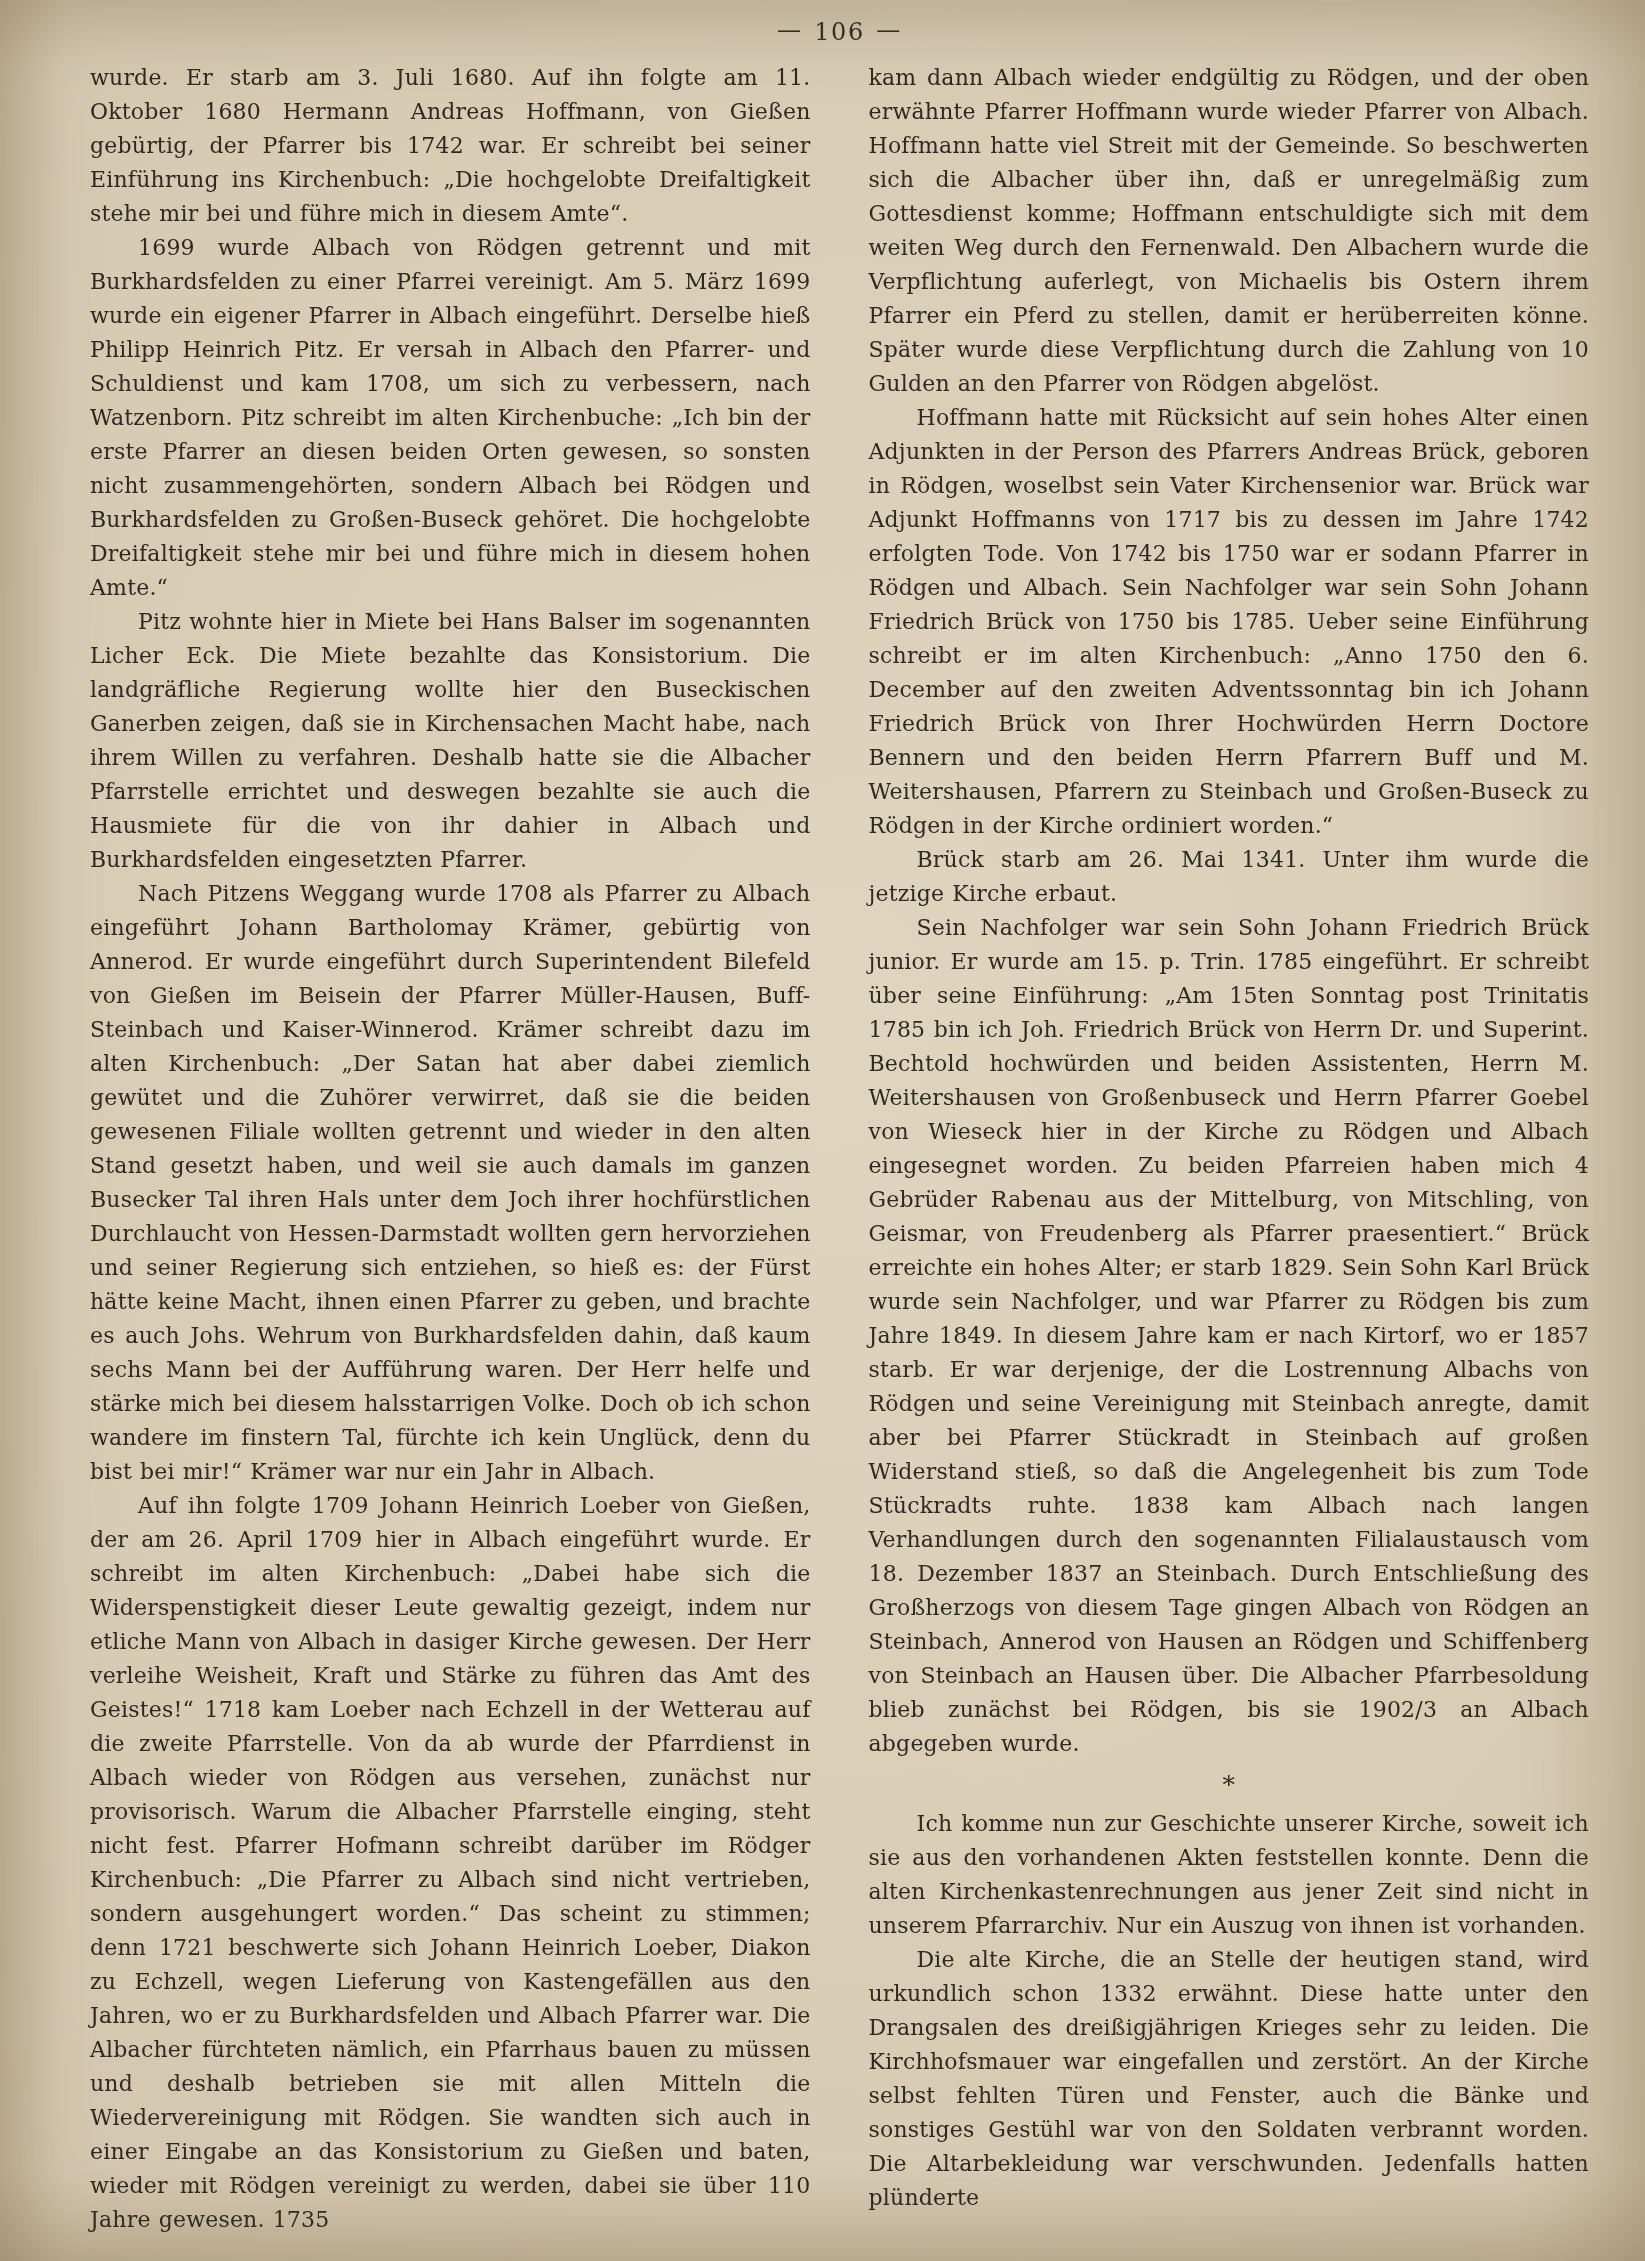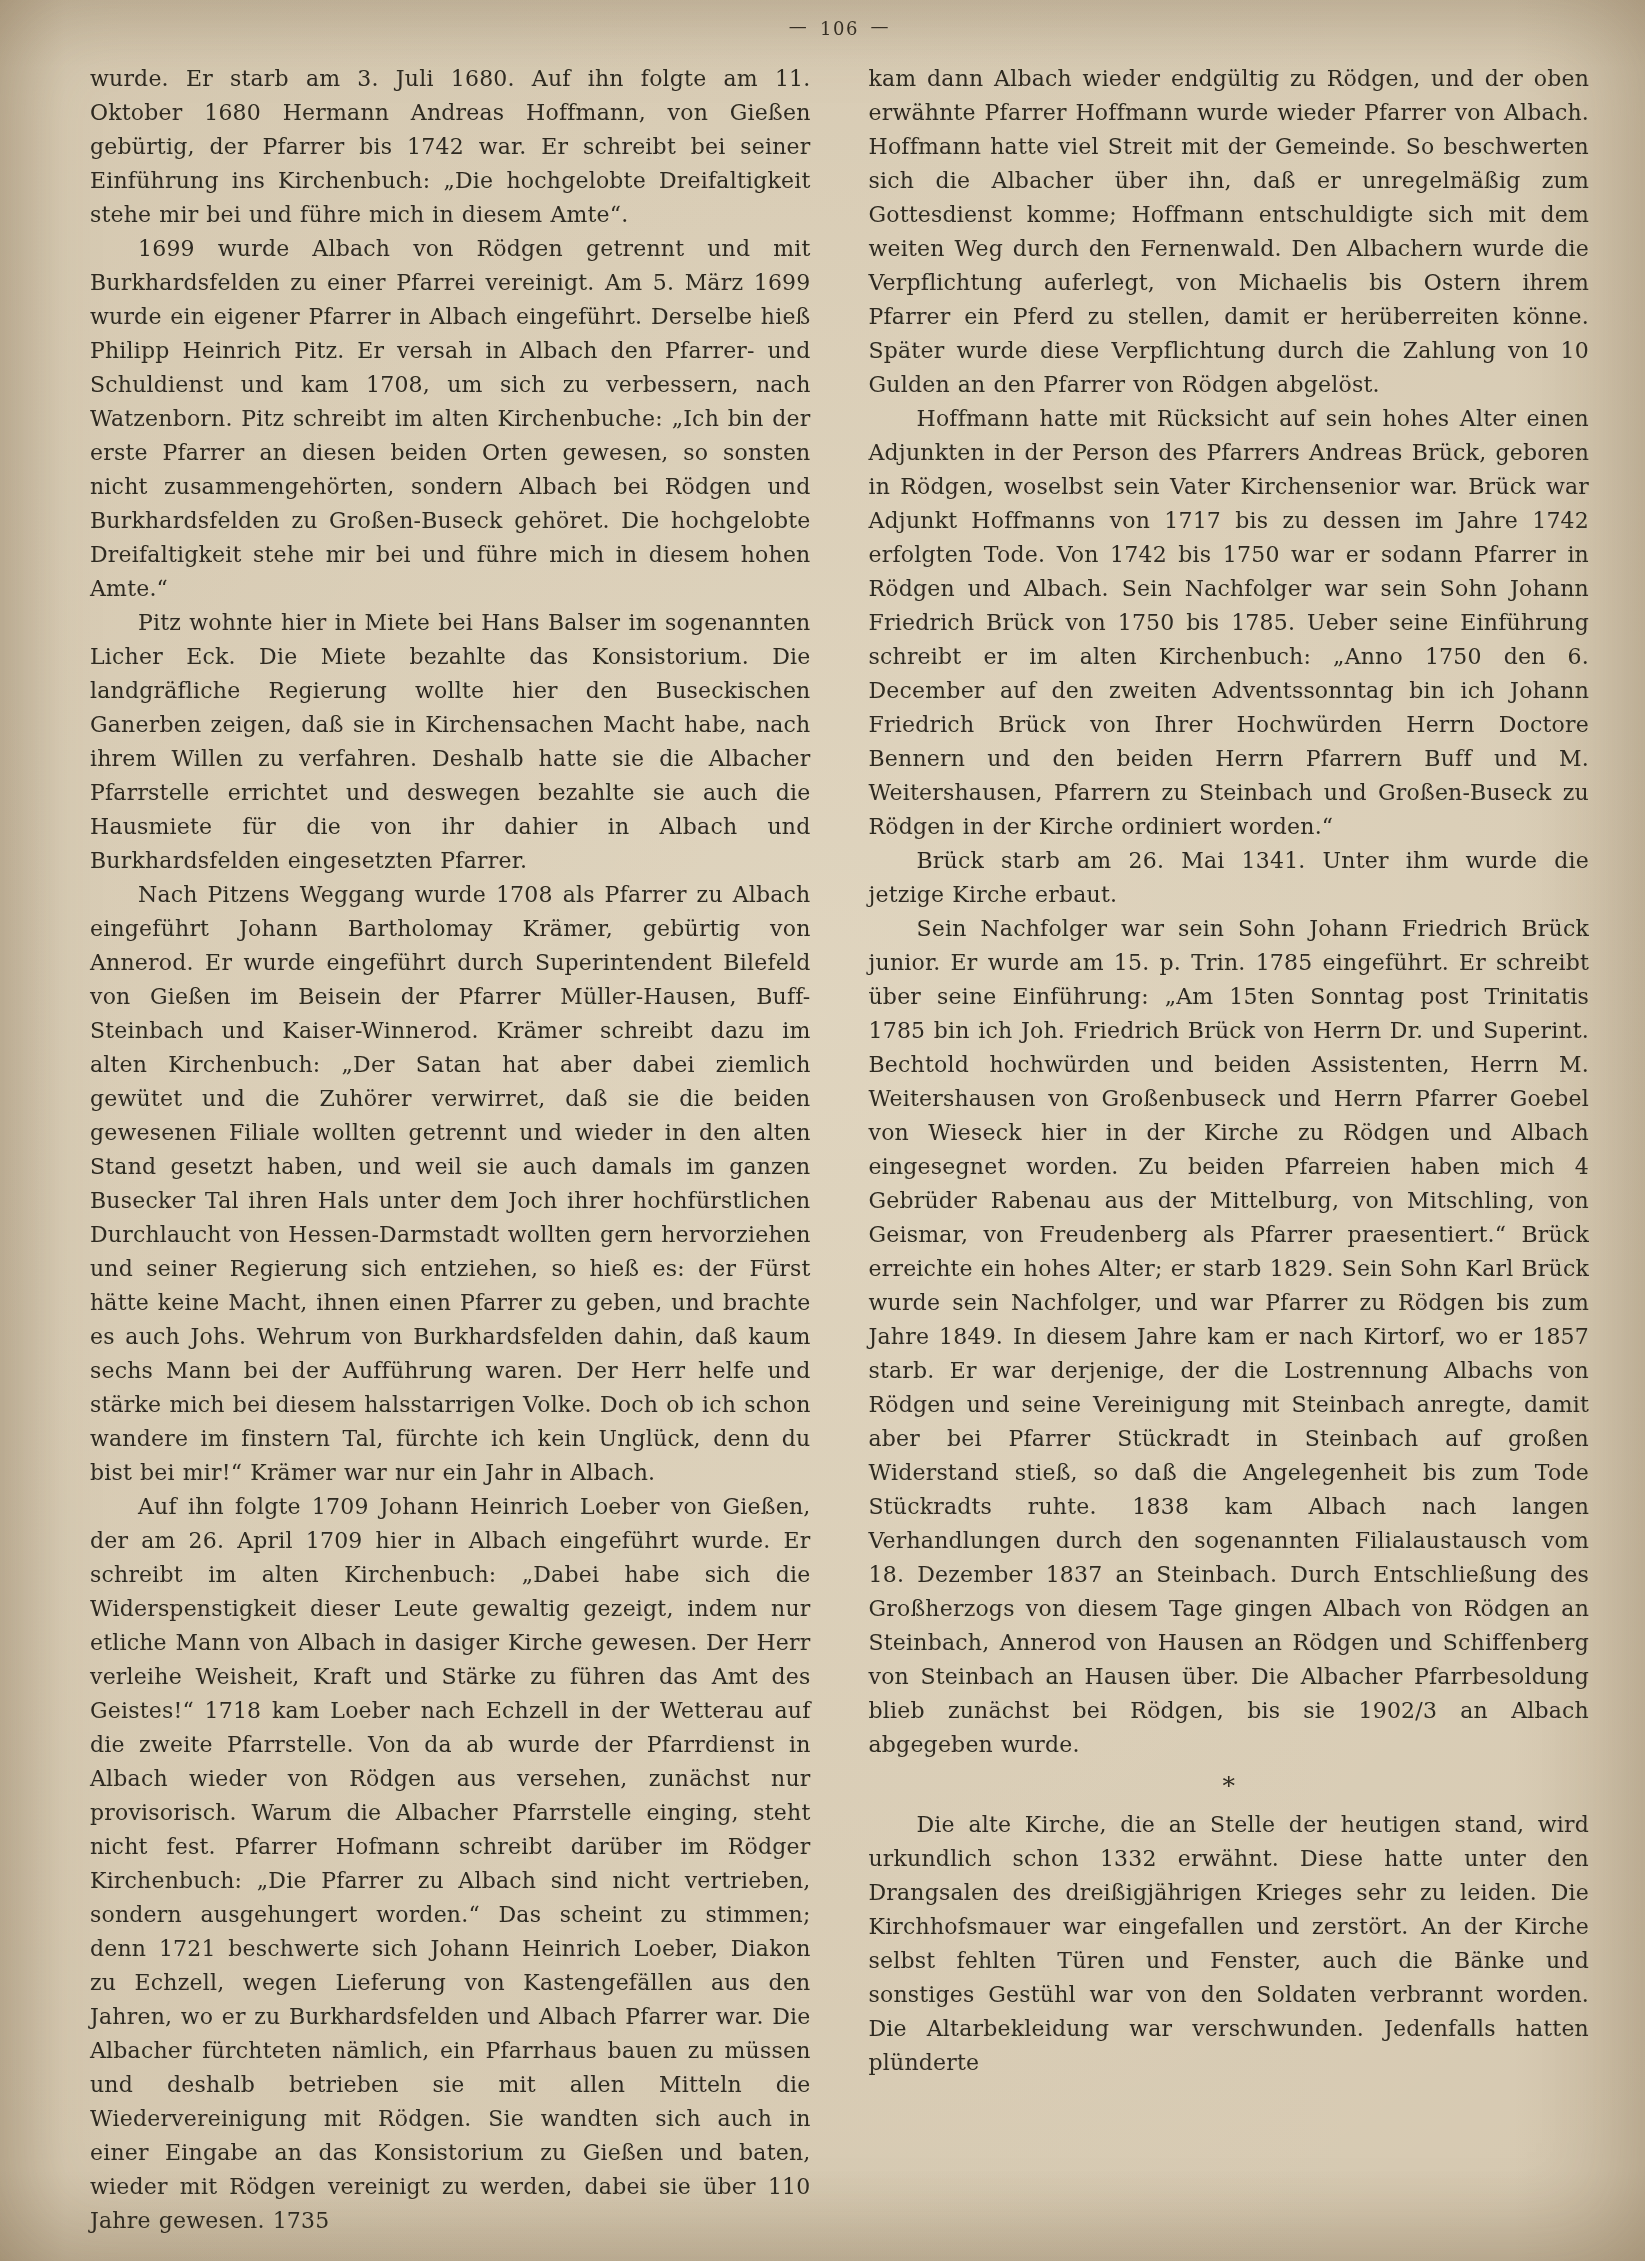--- a/index.html
+++ b/index.html
@@ -29,23 +29,23 @@
   }
   .page::after {
     content: "";
     position: absolute;
     inset: 0;
     pointer-events: none;
     box-shadow: inset 0 0 99px rgba(90, 68, 38, 0.28);
   }
   .page-header {
     text-align: center;
-    font-size: 18px;
+    font-size: 24px;
     letter-spacing: 1.6px;
-    margin-bottom: 23px;
+    margin-bottom: 15px;
     color: #332e24;
   }
   .page-header .dash {
     padding: 0 11.5px;
     position: relative;
     top: -2.5px;
   }
   .columns {
     display: flex;
     gap: 58px;
@@ -91,19 +91,20 @@
       <p class="para indent">Nach Pitzens Weggang wurde 1708 als Pfarrer zu Albach eingeführt Johann Bartholomay Krämer, gebürtig von Annerod. Er wurde eingeführt durch Superintendent Bilefeld von Gießen im Beisein der Pfarrer Müller-Hausen, Buff-Steinbach und Kaiser-Winnerod. Krämer schreibt dazu im alten Kirchenbuch: „Der Satan hat aber dabei ziemlich gewütet und die Zuhörer verwirret, daß sie die beiden gewesenen Filiale wollten getrennt und wieder in den alten Stand gesetzt haben, und weil sie auch damals im ganzen Busecker Tal ihren Hals unter dem Joch ihrer hochfürstlichen Durchlaucht von Hessen-Darmstadt wollten gern hervorziehen und seiner Regierung sich entziehen, so hieß es: der Fürst hätte keine Macht, ihnen einen Pfarrer zu geben, und brachte es auch Johs. Wehrum von Burkhardsfelden dahin, daß kaum sechs Mann bei der Aufführung waren. Der Herr helfe und stärke mich bei diesem halsstarrigen Volke. Doch ob ich schon wandere im finstern Tal, fürchte ich kein Unglück, denn du bist bei mir!“ Krämer war nur ein Jahr in Albach.</p>
       <p class="para indent">Auf ihn folgte 1709 Johann Heinrich Loeber von Gießen, der am 26. April 1709 hier in Albach eingeführt wurde. Er schreibt im alten Kirchenbuch: „Dabei habe sich die Widerspenstigkeit dieser Leute gewaltig gezeigt, indem nur etliche Mann von Albach in dasiger Kirche gewesen. Der Herr verleihe Weisheit, Kraft und Stärke zu führen das Amt des Geistes!“ 1718 kam Loeber nach Echzell in der Wetterau auf die zweite Pfarrstelle. Von da ab wurde der Pfarrdienst in Albach wieder von Rödgen aus versehen, zunächst nur provisorisch. Warum die Albacher Pfarrstelle einging, steht nicht fest. Pfarrer Hofmann schreibt darüber im Rödger Kirchenbuch: „Die Pfarrer zu Albach sind nicht vertrieben, sondern ausgehungert worden.“ Das scheint zu stimmen; denn 1721 beschwerte sich Johann Heinrich Loeber, Diakon zu Echzell, wegen Lieferung von Kastengefällen aus den Jahren, wo er zu Burkhardsfelden und Albach Pfarrer war. Die Albacher fürchteten nämlich, ein Pfarrhaus bauen zu müssen und deshalb betrieben sie mit allen Mitteln die Wiedervereinigung mit Rödgen. Sie wandten sich auch in einer Eingabe an das Konsistorium zu Gießen und baten, wieder mit Rödgen vereinigt zu werden, dabei sie über 110 Jahre gewesen. 1735</p>
     </div>
 
     <div class="column">
       <p class="para">kam dann Albach wieder endgültig zu Rödgen, und der oben erwähnte Pfarrer Hoffmann wurde wieder Pfarrer von Albach. Hoffmann hatte viel Streit mit der Gemeinde. So beschwerten sich die Albacher über ihn, daß er unregelmäßig zum Gottesdienst komme; Hoffmann entschuldigte sich mit dem weiten Weg durch den Fernenwald. Den Albachern wurde die Verpflichtung auferlegt, von Michaelis bis Ostern ihrem Pfarrer ein Pferd zu stellen, damit er herüberreiten könne. Später wurde diese Verpflichtung durch die Zahlung von 10 Gulden an den Pfarrer von Rödgen abgelöst.</p>
       <p class="para indent">Hoffmann hatte mit Rücksicht auf sein hohes Alter einen Adjunkten in der Person des Pfarrers Andreas Brück, geboren in Rödgen, woselbst sein Vater Kirchensenior war. Brück war Adjunkt Hoffmanns von 1717 bis zu dessen im Jahre 1742 erfolgten Tode. Von 1742 bis 1750 war er sodann Pfarrer in Rödgen und Albach. Sein Nachfolger war sein Sohn Johann Friedrich Brück von 1750 bis 1785. Ueber seine Einführung schreibt er im alten Kirchenbuch: „Anno 1750 den 6. December auf den zweiten Adventssonntag bin ich Johann Friedrich Brück von Ihrer Hochwürden Herrn Doctore Bennern und den beiden Herrn Pfarrern Buff und M. Weitershausen, Pfarrern zu Steinbach und Großen-Buseck zu Rödgen in der Kirche ordiniert worden.“</p>
       <p class="para indent">Brück starb am 26. Mai 1341. Unter ihm wurde die jetzige Kirche erbaut.</p>
       <p class="para indent">Sein Nachfolger war sein Sohn Johann Friedrich Brück junior. Er wurde am 15. p. Trin. 1785 eingeführt. Er schreibt über seine Einführung: „Am 15ten Sonntag post Trinitatis 1785 bin ich Joh. Friedrich Brück von Herrn Dr. und Superint. Bechtold hochwürden und beiden Assistenten, Herrn M. Weitershausen von Großenbuseck und Herrn Pfarrer Goebel von Wieseck hier in der Kirche zu Rödgen und Albach eingesegnet worden. Zu beiden Pfarreien haben mich 4 Gebrüder Rabenau aus der Mittelburg, von Mitschling, von Geismar, von Freudenberg als Pfarrer praesentiert.“ Brück erreichte ein hohes Alter; er starb 1829. Sein Sohn Karl Brück wurde sein Nachfolger, und war Pfarrer zu Rödgen bis zum Jahre 1849. In diesem Jahre kam er nach Kirtorf, wo er 1857 starb. Er war derjenige, der die Lostrennung Albachs von Rödgen und seine Vereinigung mit Steinbach anregte, damit aber bei Pfarrer Stückradt in Steinbach auf großen Widerstand stieß, so daß die Angelegenheit bis zum Tode Stückradts ruhte. 1838 kam Albach nach langen Verhandlungen durch den sogenannten Filialaustausch vom 18. Dezember 1837 an Steinbach. Durch Entschließung des Großherzogs von diesem Tage gingen Albach von Rödgen an Steinbach, Annerod von Hausen an Rödgen und Schiffenberg von Steinbach an Hausen über. Die Albacher Pfarrbesoldung blieb zunächst bei Rödgen, bis sie 1902/3 an Albach abgegeben wurde.</p>
       <div class="separator">*</div>
+      <p class="para indent">Ich komme nun zur Geschichte unserer Kirche, soweit ich sie aus den vorhandenen Akten feststellen konnte. Denn die alten Kirchenkastenrechnungen aus jener Zeit sind nicht in unserem Pfarrarchiv. Nur ein Auszug von ihnen ist vorhanden.</p>
       <p class="para indent">Die alte Kirche, die an Stelle der heutigen stand, wird urkundlich schon 1332 erwähnt. Diese hatte unter den Drangsalen des dreißigjährigen Krieges sehr zu leiden. Die Kirchhofsmauer war eingefallen und zerstört. An der Kirche selbst fehlten Türen und Fenster, auch die Bänke und sonstiges Gestühl war von den Soldaten verbrannt worden. Die Altarbekleidung war verschwunden. Jedenfalls hatten plünderte</p>
     </div>
 
   </div>
 
 </div>
 
 
 </body></html>

